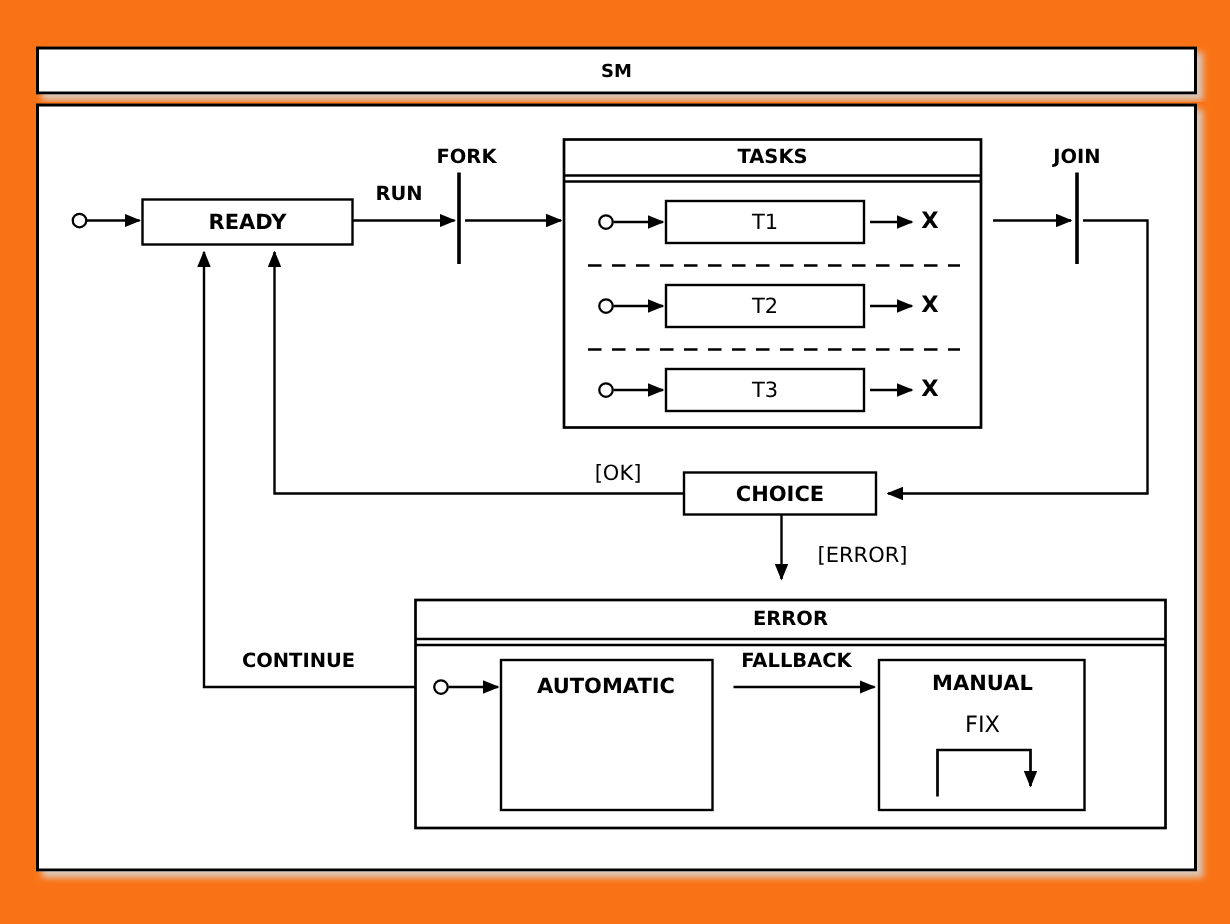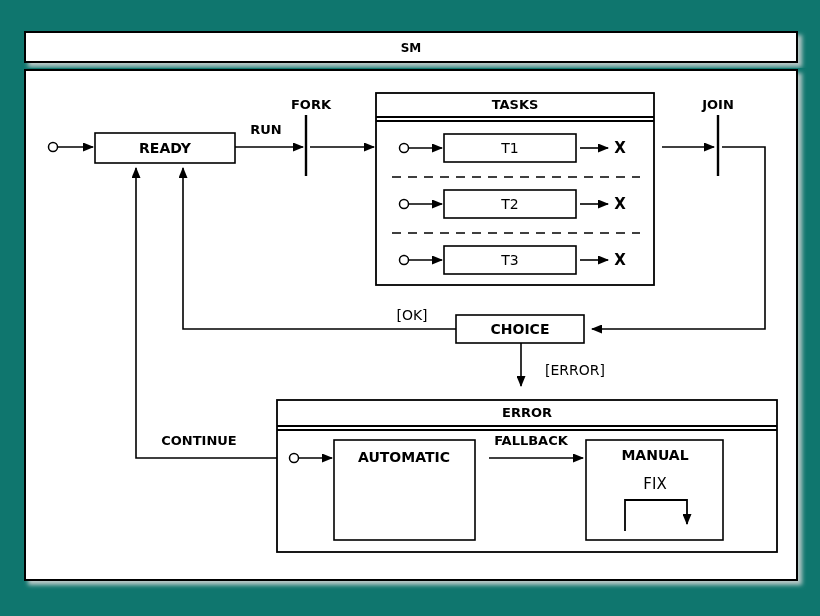--- a/index.html
+++ b/index.html
@@ -5,21 +5,21 @@
   html, body {
     margin: 0;
     padding: 0;
     background: #ffffff;
     font-family: "DejaVu Sans", "Liberation Sans", sans-serif;
   }
   #canvas {
     position: relative;
     width: 820px;
     height: 616px;
-    background: #0f766e;
+    background: #f97316;
     overflow: hidden;
   }
   svg.diagram {
     position: absolute;
     left: 0;
     top: 0;
     width: 820px;
     height: 616px;
   }
   .lbl {

